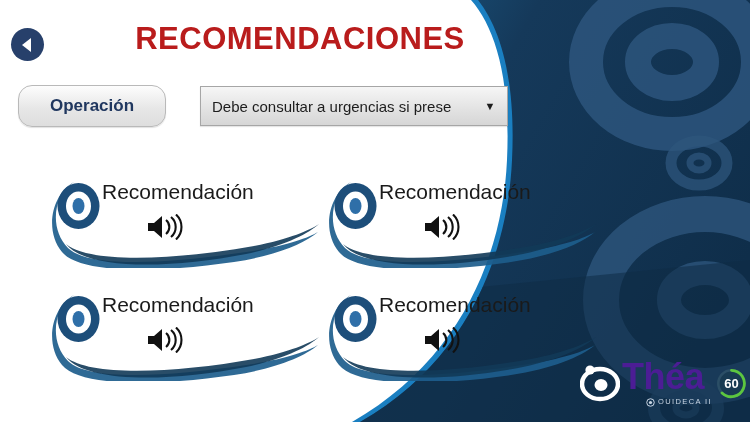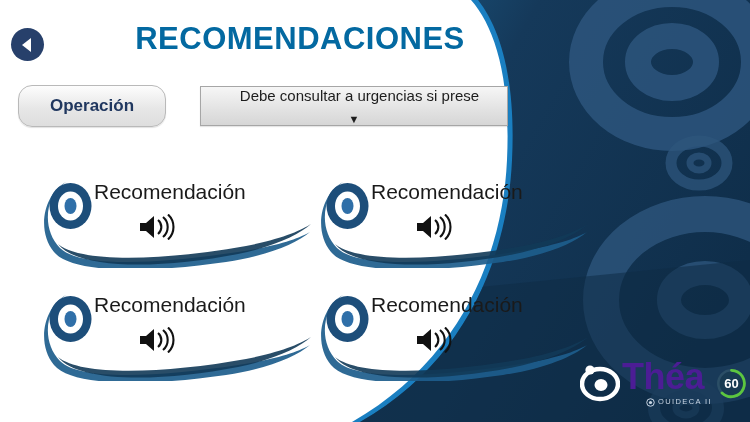--- a/index.html
+++ b/index.html
@@ -51,21 +51,21 @@
 
   #page-title {
     position: absolute;
     left: 0;
     top: 21px;
     width: 600px;
     text-align: center;
     font-size: 31px;
     font-weight: bold;
     letter-spacing: 0.5px;
-    color: #0369a1;
+    color: #b91c1c;
     z-index: 5;
   }
 
   
   #operacion-button {
     position: absolute;
     left: 18px;
     top: 85px;
     width: 146px;
     height: 40px;
@@ -89,41 +89,40 @@
     top: 86px;
     width: 306px;
     height: 38px;
     border: 1px solid #a6a6a6;
     background: linear-gradient(#f6f6f6, #e2e2e2 60%, #d6d6d6);
     box-shadow: 0 1px 1px rgba(0,0,0,0.10);
     display: flex;
     align-items: center;
     z-index: 5;
     cursor: pointer;
-    flex-direction: column;
   }
   #recommendation-select .sel-text {
     flex: 1;
     padding-left: 11px;
     font-size: 15px;
     color: #1d1d1d;
     white-space: nowrap;
     overflow: hidden;
   }
   #recommendation-select .caret {
     width: 34px;
     text-align: center;
     font-size: 11px;
     color: #1d1d1d;
   }
 
   
   #rec-grid {
     position: absolute;
-    left: 0;
+    left: 8px;
     top: 168px;
     width: 620px;
     height: 230px;
     z-index: 4;
   }
   .rec-item {
     position: absolute;
     width: 275px;
     height: 96px;
     cursor: pointer;

